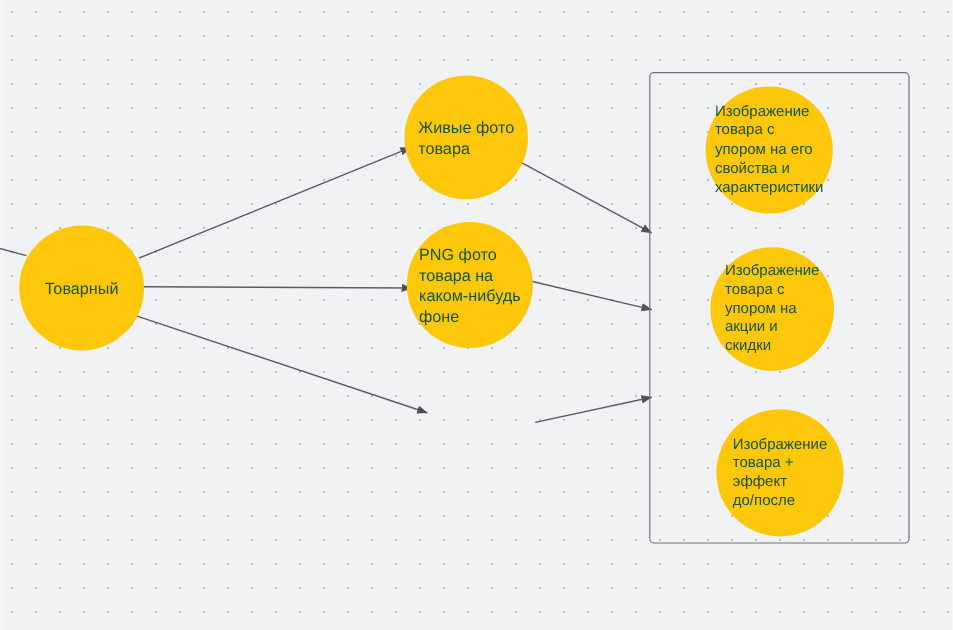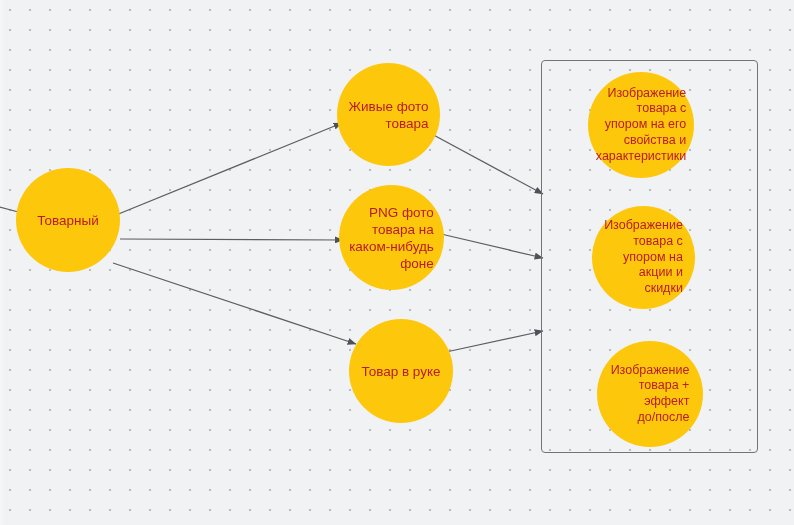--- a/index.html
+++ b/index.html
@@ -38,30 +38,30 @@
     background: rgba(0,0,0,0);
   }
   .node {
     position: absolute;
     box-sizing: border-box;
     border-radius: 50%;
     background: #fdc70c;
     display: flex;
     align-items: center;
     justify-content: center;
-    text-align: right;
-    color: #b91c1c;
+    text-align: left;
+    color: #14532d;
     line-height: 1.26;
   }
   .node-label {
     display: block;
     white-space: pre-line;
     padding: 0 2px;
   }
-  .n-root    { left: 16px;  top: 168px; width: 104px; height: 104px; font-size: 13.5px; }
+  .n-root    { left: 16px;  top: 188px; width: 104px; height: 104px; font-size: 13.5px; }
   .n-live    { left: 337px; top: 63px;  width: 103px; height: 103px; font-size: 13.5px; }
   .n-png     { left: 339px; top: 185px; width: 105px; height: 105px; font-size: 13.5px; }
   .n-hand    { left: 349px; top: 319px; width: 104px; height: 104px; font-size: 13.5px; }
   .n-props   { left: 588px; top: 72px;  width: 106px; height: 106px; font-size: 12.5px; }
   .n-sales   { left: 592px; top: 206px; width: 103px; height: 103px; font-size: 12.5px; }
   .n-effect  { left: 597px; top: 341px; width: 106px; height: 106px; font-size: 12.5px; }
   .box-main  { left: 541px; top: 60px;  width: 217px; height: 393px; }
 </style>
 </head>
 <body>
@@ -103,23 +103,20 @@
 товара на
 каком-нибудь
 фоне</span>
   </div>
 
   <div class="node n-live">
     <span class="node-label">Живые фото
 товара</span>
   </div>
 
-  <div class="node n-hand">
-    <span class="node-label">Товар в руке</span>
-  </div>
 
   <div class="node n-props">
     <span class="node-label">Изображение
 товара с
 упором на его
 свойства и
 характеристики</span>
   </div>
 
   <div class="node n-sales">

